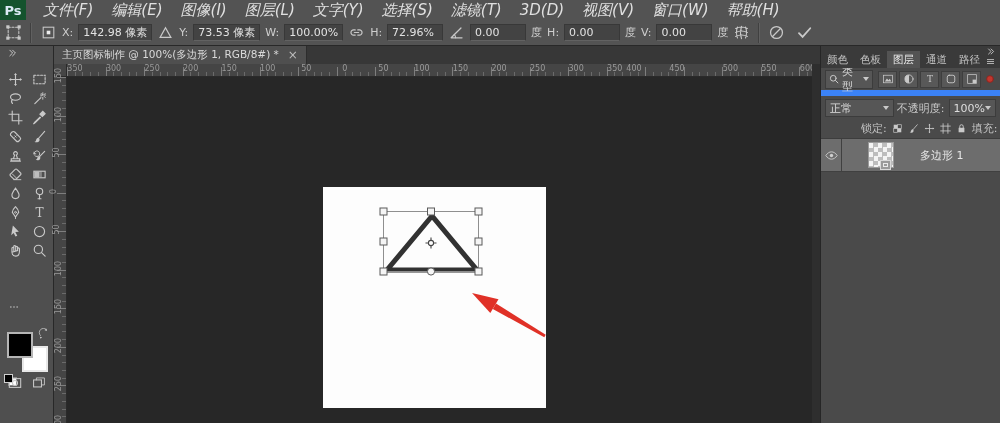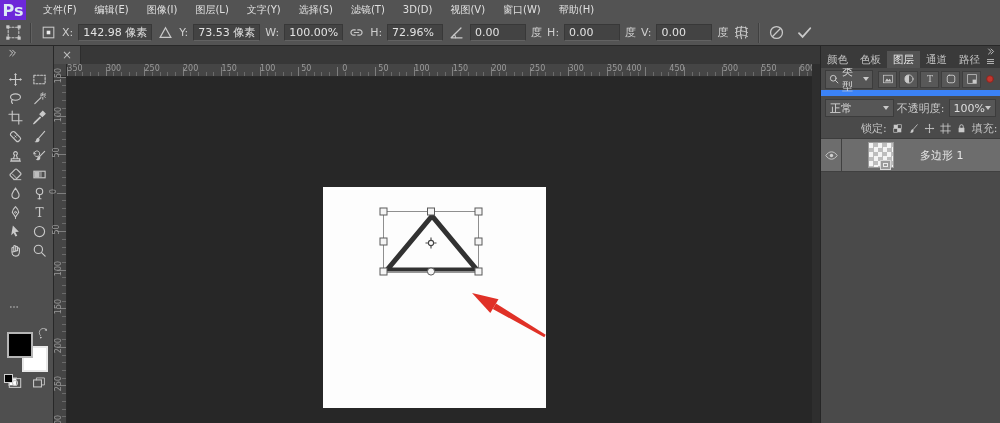--- a/index.html
+++ b/index.html
@@ -5,24 +5,24 @@
   html,body{margin:0;padding:0;background:#1e1e1e;}
   #app{position:relative;width:1000px;height:423px;overflow:hidden;
        background:#272727;font-family:"DejaVu Sans",sans-serif;
        font-size:11px;color:#d8d8d8;-webkit-font-smoothing:antialiased;}
   .icon{display:inline-flex;align-items:center;justify-content:center;flex:0 0 auto;}
   .icon svg{width:100%;height:100%;display:block;}
 
   
   #menubar{position:absolute;left:0;top:0;width:1000px;height:20px;background:#535353;
            border-bottom:1px solid #2c2c2c;display:flex;align-items:center;}
-  #pslogo{width:26px;height:20px;background:#6d28d9;color:#dceaf5;font-weight:bold;
-          font-size:16px;display:flex;align-items:center;justify-content:center;}
+  #pslogo{width:26px;height:20px;background:#14532d;color:#dceaf5;font-weight:bold;
+          font-size:13px;display:flex;align-items:center;justify-content:center;}
   #menu-items{display:flex;align-items:center;height:100%;margin-left:8px;}
-  .menu-item{padding:0 9px;line-height:20px;color:#e0e0e0;font-size:10px;white-space:nowrap;cursor:default;}
+  .menu-item{padding:0 9px;line-height:20px;color:#e0e0e0;font-size:15px;white-space:nowrap;cursor:default;font-style:italic;}
 
   
   #optionsbar{position:absolute;left:0;top:20px;width:1000px;height:26px;background:#535353;
               border-bottom:1px solid #282828;display:flex;align-items:center;gap:5px;padding:0 5px;box-sizing:border-box;}
   .ob-sep{width:1px;height:20px;background:#404040;border-right:1px solid #606060;margin:0 3px;}
   .ob-label{color:#cfcfcf;white-space:nowrap;}
   .field{background:#434343;border:1px solid #383838;border-bottom-color:#626262;height:15px;
          line-height:15px;padding:0 4px;color:#e2e2e2;white-space:nowrap;min-width:46px;}
   .ob-icon{width:17px;height:17px;}
 
@@ -202,20 +202,21 @@
       </span>
     <span class="icon ob-icon" style="margin-left:6px">
         <svg viewBox="0 0 16 16" fill="none" stroke="#c9c9c9" stroke-width="1.2" stroke-linecap="round">
           <path stroke-width="1.7" d="M2.8 8.6l3.4 3.6L13.4 4"></path>
         </svg>
       </span>
   </div>
 
   <div id="tabrow">
     <div id="doctab">
+      <span>主页图标制作 @ 100%(多边形 1, RGB/8#) *</span>
       <span class="close">×</span>
     </div>
   </div>
 
   <div id="toolbar">
     <span id="toolbar-collapse" class="icon">
         <svg viewBox="0 0 16 16" fill="none" stroke="#c9c9c9" stroke-width="1.2" stroke-linecap="round">
           <path stroke-width="1.6" d="M4.5 3.5L9 8l-4.5 4.5M9 3.5L13.5 8 9 12.5"></path>
         </svg>
       </span>

